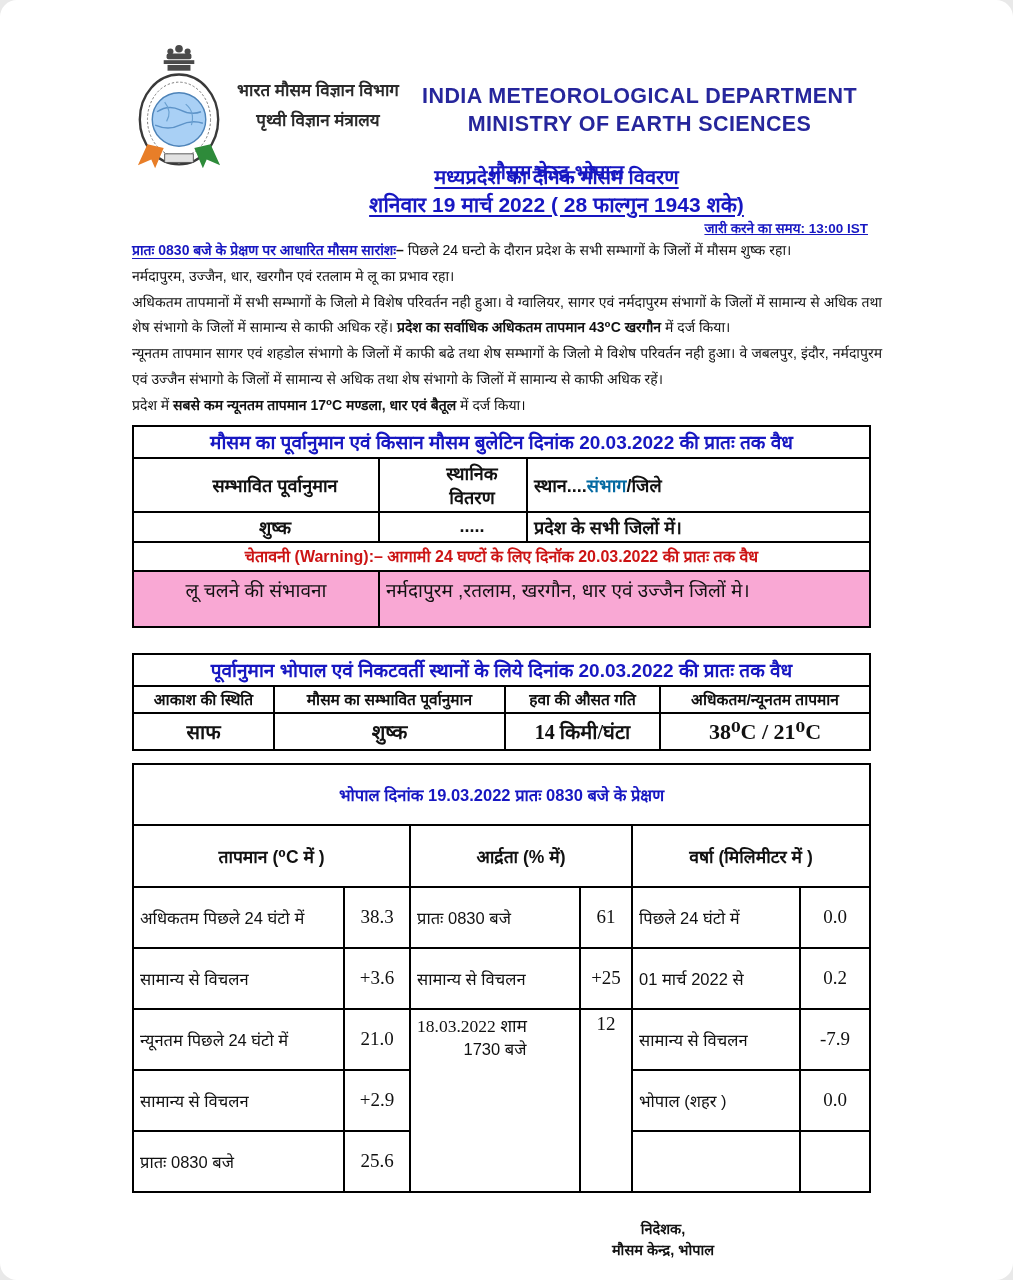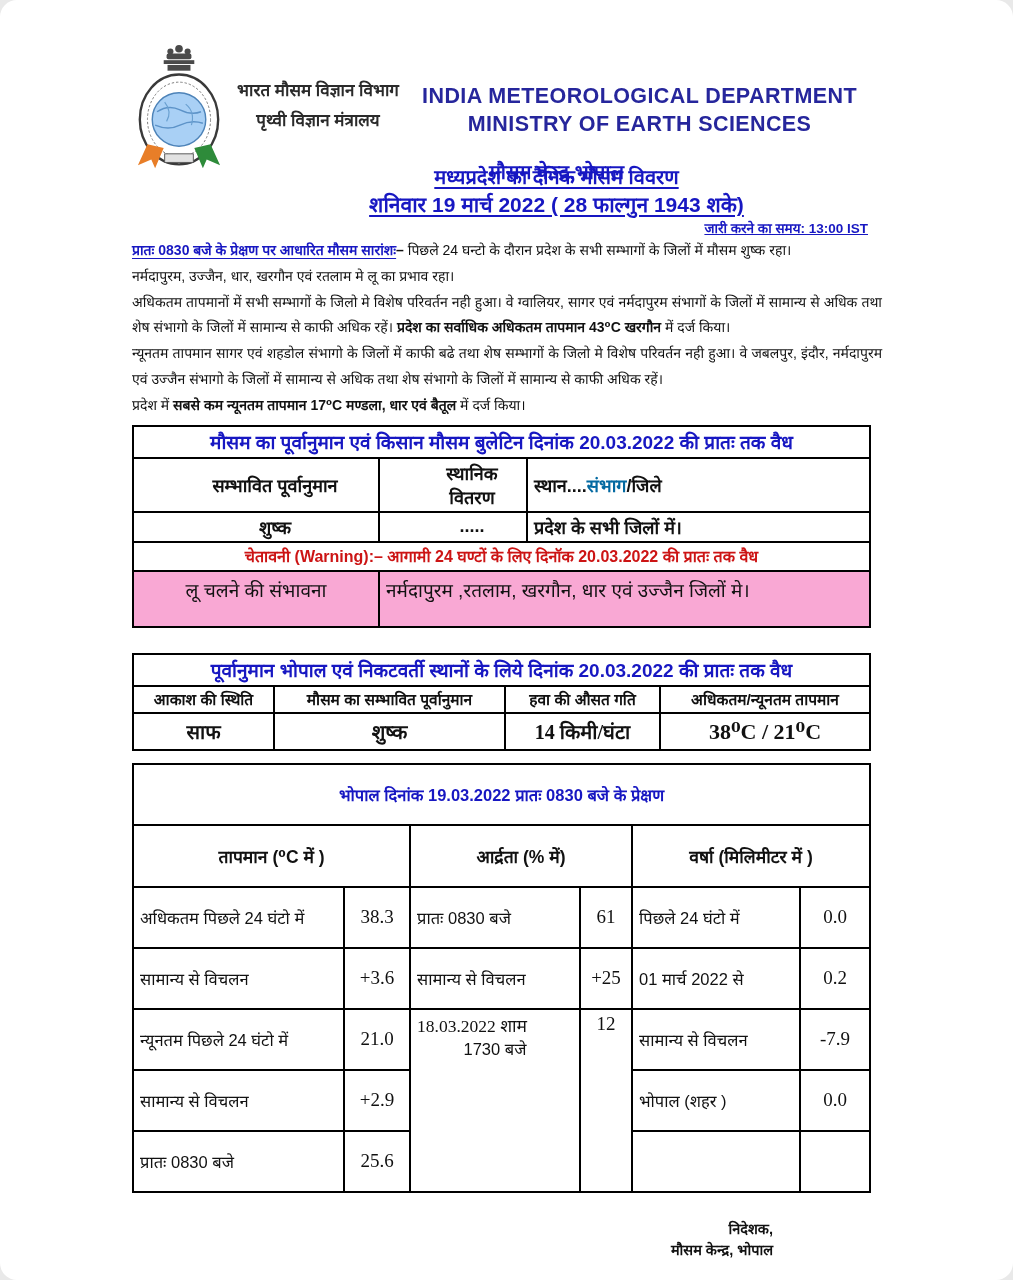--- a/index.html
+++ b/index.html
@@ -56,21 +56,21 @@
   
   .t3 { margin-top:12px; }
   .t3 td { font-size:16.5px; padding:18px 6px; }
   .t3 .grp { font-weight:bold; text-align:center; font-size:17.5px; height:27px; }
   .t3 .lbl { text-align:left; height:26px; }
   .t3 .val { text-align:center; font-size:19px; }
   .t3 .vtop { vertical-align:top; padding-top:3px; }
   .hum-l1 { font-size:17.5px; }
   .hum-l2 { text-align:center; font-size:16.5px; }
   
-  .signature { margin:26px 0 0 553px; width:220px; text-align:right;
+  .signature { margin:26px 0 0 553px; width:220px; text-align:center;
                font-size:14.5px; font-weight:bold; line-height:21px; }
 </style>
 </head>
 <body>
 
 <div class="page">
 
   <div class="hdr">
     <div class="logo">
       <svg viewBox="0 0 90 138" width="86" height="134">

